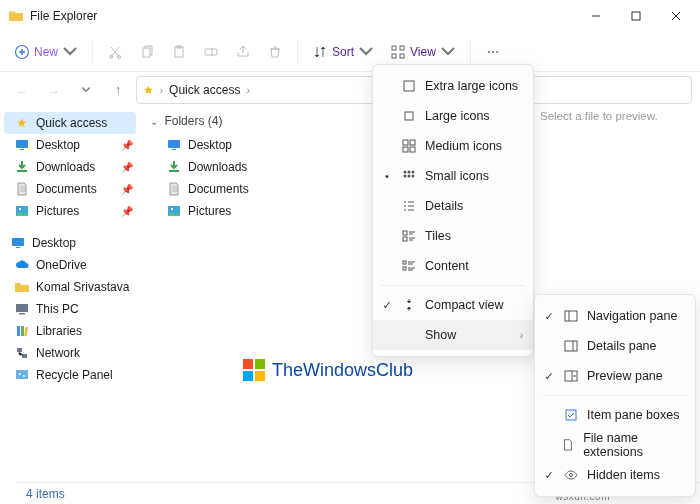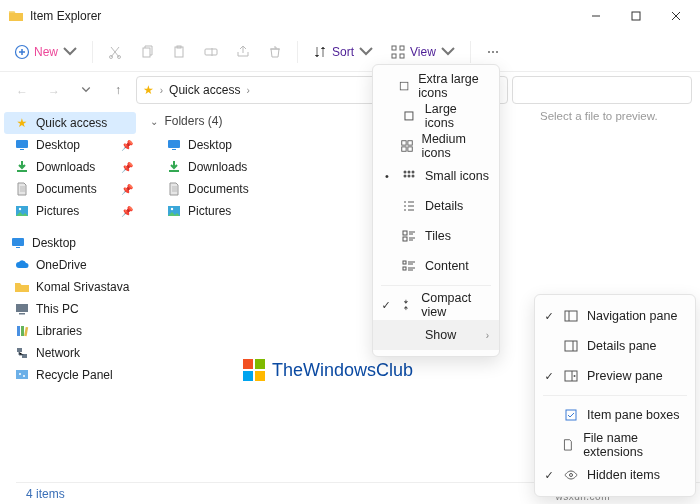--- a/index.html
+++ b/index.html
@@ -32,62 +32,62 @@
 .folders-hdr { display: flex; align-items: center; gap: 6px; color: #444; margin-bottom: 6px; }
 .folders-hdr .chev { color: #666; font-size: 10px; }
 .frow { display: flex; align-items: center; gap: 6px; height: 22px; padding-left: 16px; }
 .frow .ico { width: 16px; height: 16px; }
 .statusbar { position: absolute; bottom: 0; left: 16px; right: 0; height: 22px; display: flex; align-items: center; padding: 0 10px; color: #3a6fb7; border-top: 1px solid #eee; font-size: 12px; }
 .watermark { position: absolute; left: 240px; top: 356px; display: flex; align-items: center; gap: 4px; }
 .watermark .logo { width: 28px; height: 28px; }
 .watermark .txt { font-size: 18px; color: #0b4aa2; font-weight: 500; }
 .urlmark { position: absolute; right: 90px; bottom: 2px; font-size: 10px; color: #888; letter-spacing: .5px; }
 .menu { position: absolute; background: #fdfdfd; border: 1px solid #e4e4e4; border-radius: 6px; box-shadow: 0 6px 18px rgba(0,0,0,.12); padding: 6px 0; }
-.menu1 { left: 372px; top: 64px; width: 128px; }
+.menu1 { left: 372px; top: 64px; width: 162px; }
 .menu2 { left: 534px; top: 294px; width: 162px; }
 .mrow { display: flex; align-items: center; height: 30px; padding: 0 10px 0 8px; gap: 8px; font-size: 12.5px; color: #222; }
 .mrow .chk { width: 12px; text-align: center; color: #333; font-size: 11px; }
 .mrow .mico { width: 16px; height: 16px; display: flex; align-items: center; justify-content: center; color: #555; }
 .mrow .arrow { margin-left: auto; color: #888; font-size: 10px; }
 .mrow.hover { background: #f1f1f1; }
 .preview-pane { position: absolute; left: 540px; top: 110px; width: 150px; color: #9a9a9a; font-size: 11.5px; }
 svg { display: block; }
 </style>
 </head>
 <body>
 
 <div class="titlebar">
   <span class="app-icon">
     <svg viewBox="0 0 16 16">
         <path fill="#f5c54a" d="M1 3h5l1.5 2H15v8H1z"></path>
         <path fill="#f8dd8a" d="M1 3h5l1 1.5H1z"></path>
       </svg>
   </span>
-  <span class="title">Item Explorer</span>
+  <span class="title">File Explorer</span>
   <div class="win-controls">
     <div>
         <svg width="12" height="12" viewBox="0 0 12 12">
           <path stroke="#333" d="M2 6h8"></path>
         </svg>
       </div>
     <div>
         <svg width="12" height="12" viewBox="0 0 12 12">
           <rect x="2" y="2" width="8" height="8" fill="none" stroke="#333"></rect>
         </svg>
       </div>
     <div>
         <svg width="12" height="12" viewBox="0 0 12 12">
           <path stroke="#333" d="M2 2l8 8M10 2l-8 8"></path>
         </svg>
       </div>
   </div>
 </div>
 
 <div class="toolbar">
-  <div class="tbtn" style="color:#ec4899;justify-content:center;">
+  <div class="tbtn" style="color:#8b5cf6;justify-content:center;">
     <svg viewBox="0 0 16 16">
         <circle cx="8" cy="8" r="6.5" fill="none" stroke="#3a7bd5" stroke-width="1.2"></circle>
         <path stroke="#3a7bd5" stroke-width="1.5" d="M8 5v6M5 8h6"></path>
       </svg>
     <span>New</span>
     <svg width="8" height="8" viewBox="0 0 8 8">
         <path d="M1 2l3 3 3-3" fill="none" stroke="#777"></path>
       </svg>
   </div>
   <div class="tdivider"></div>

